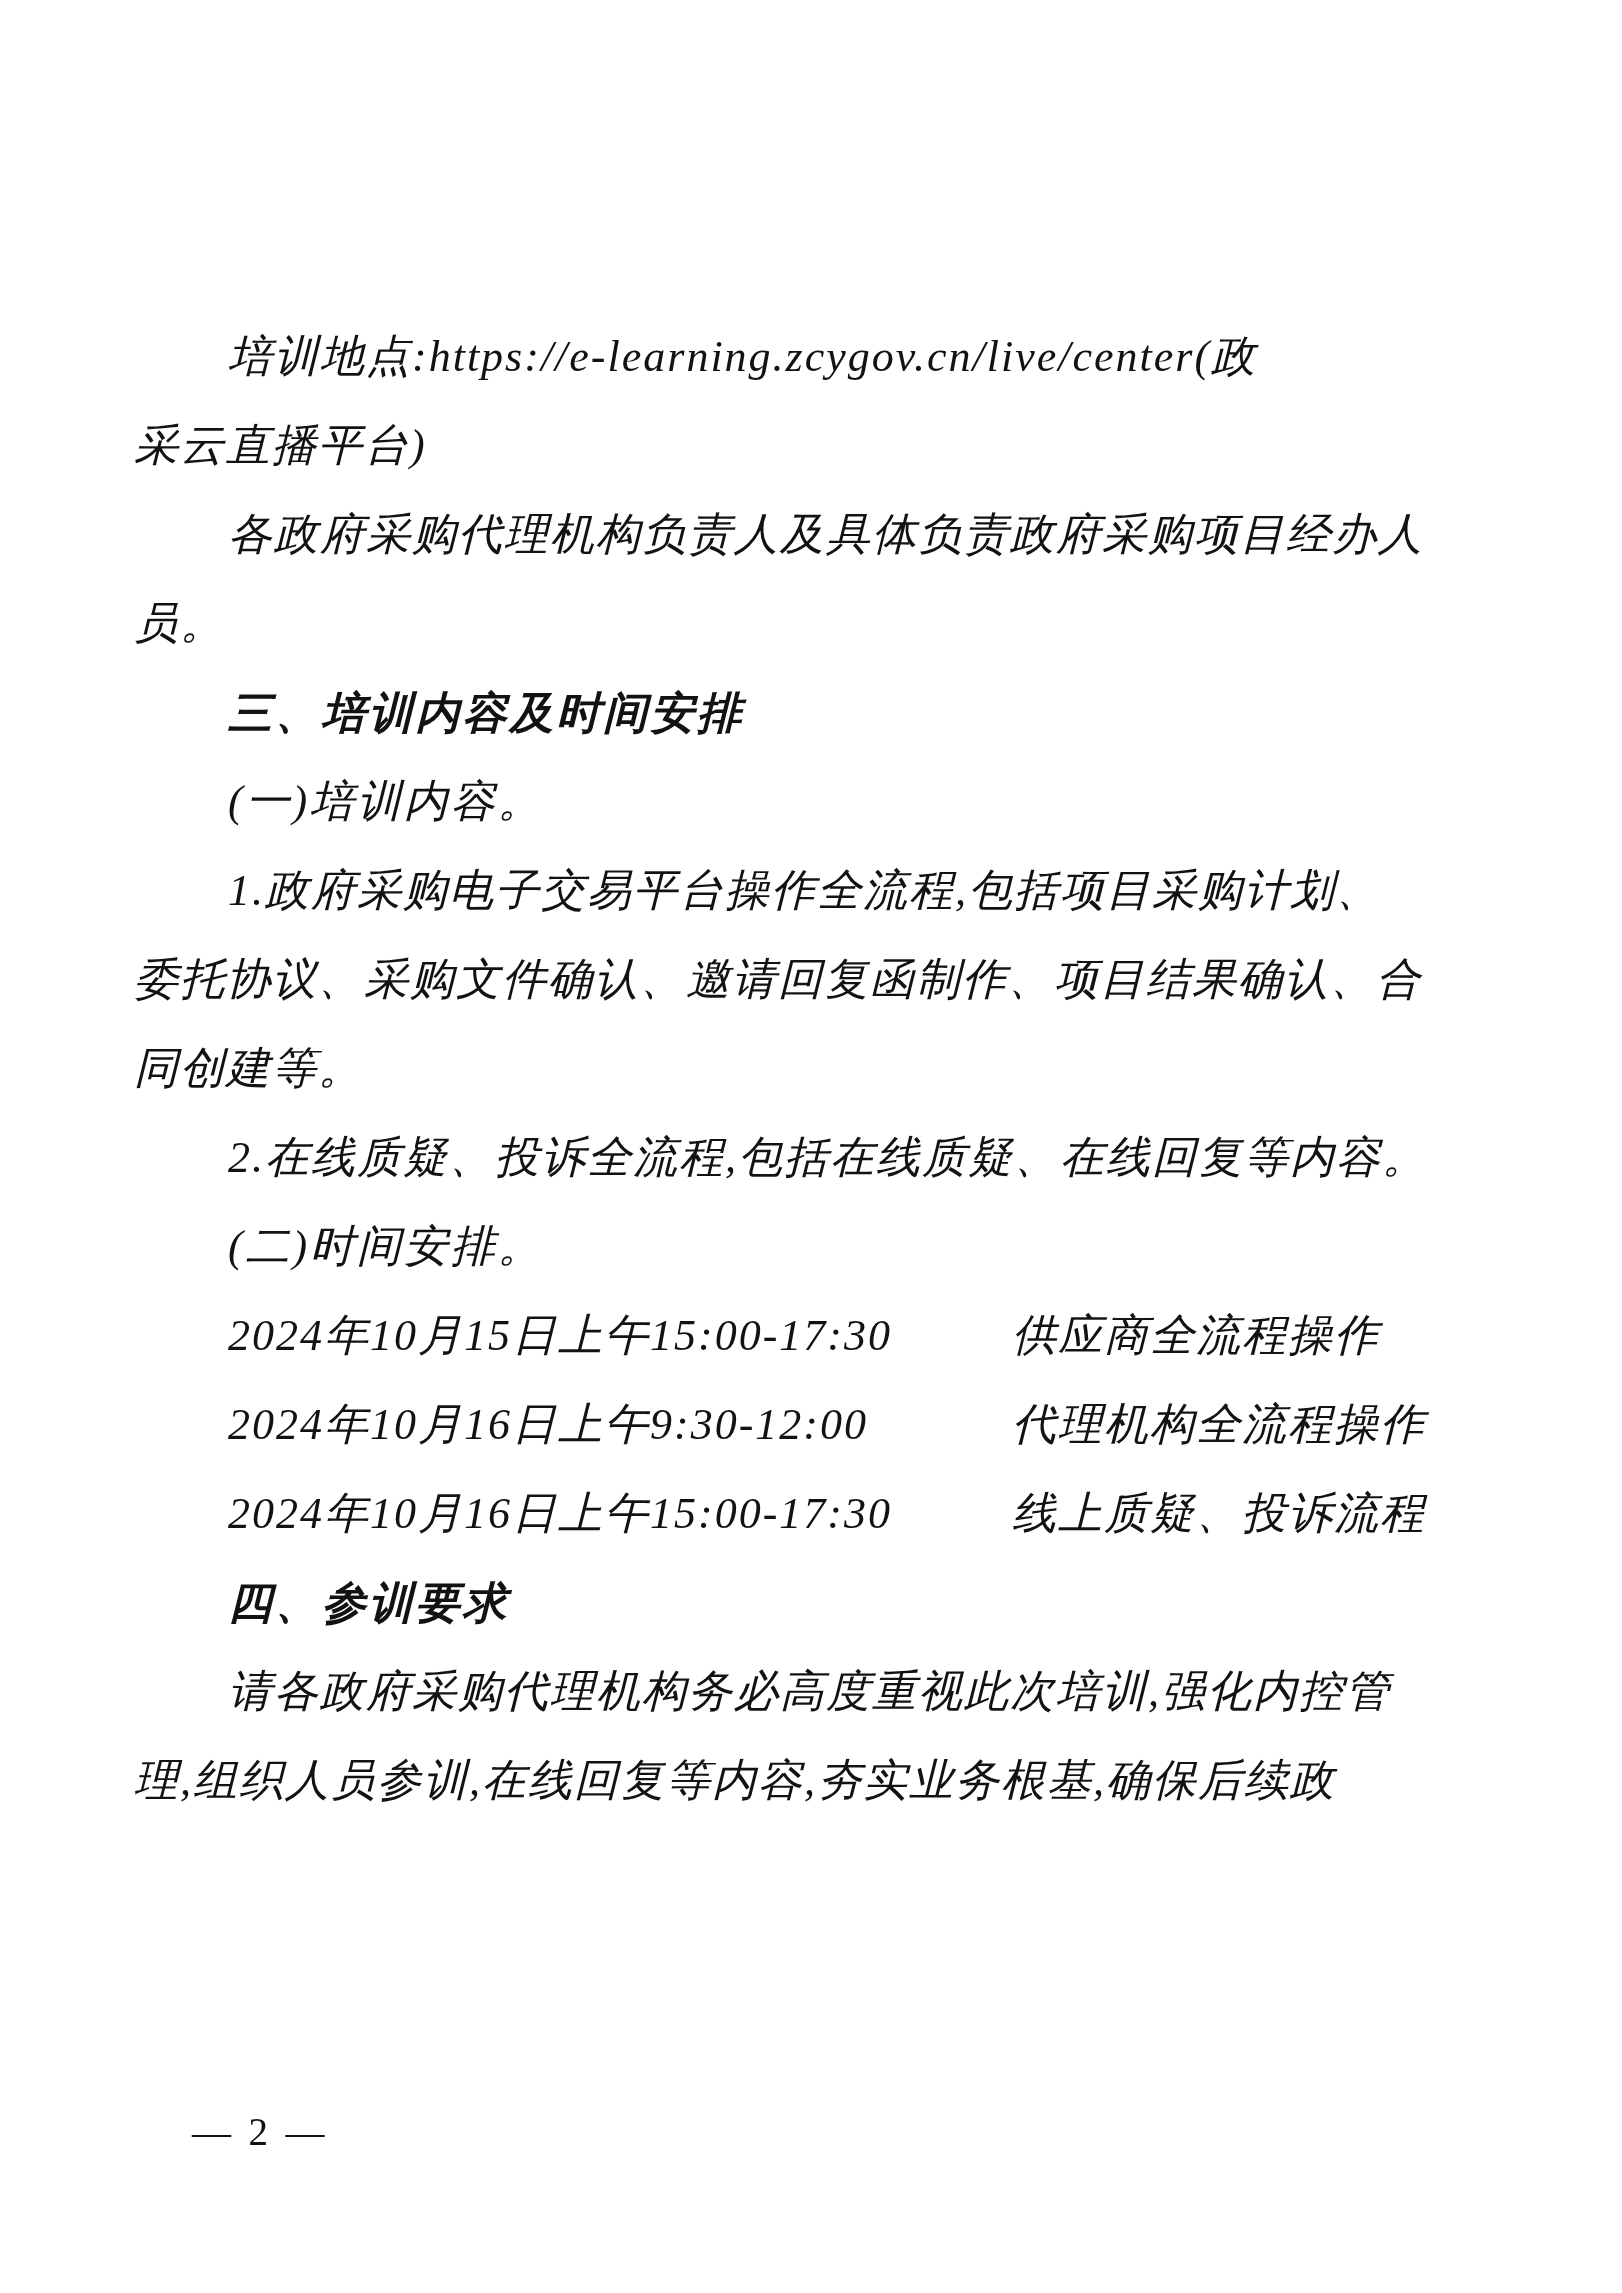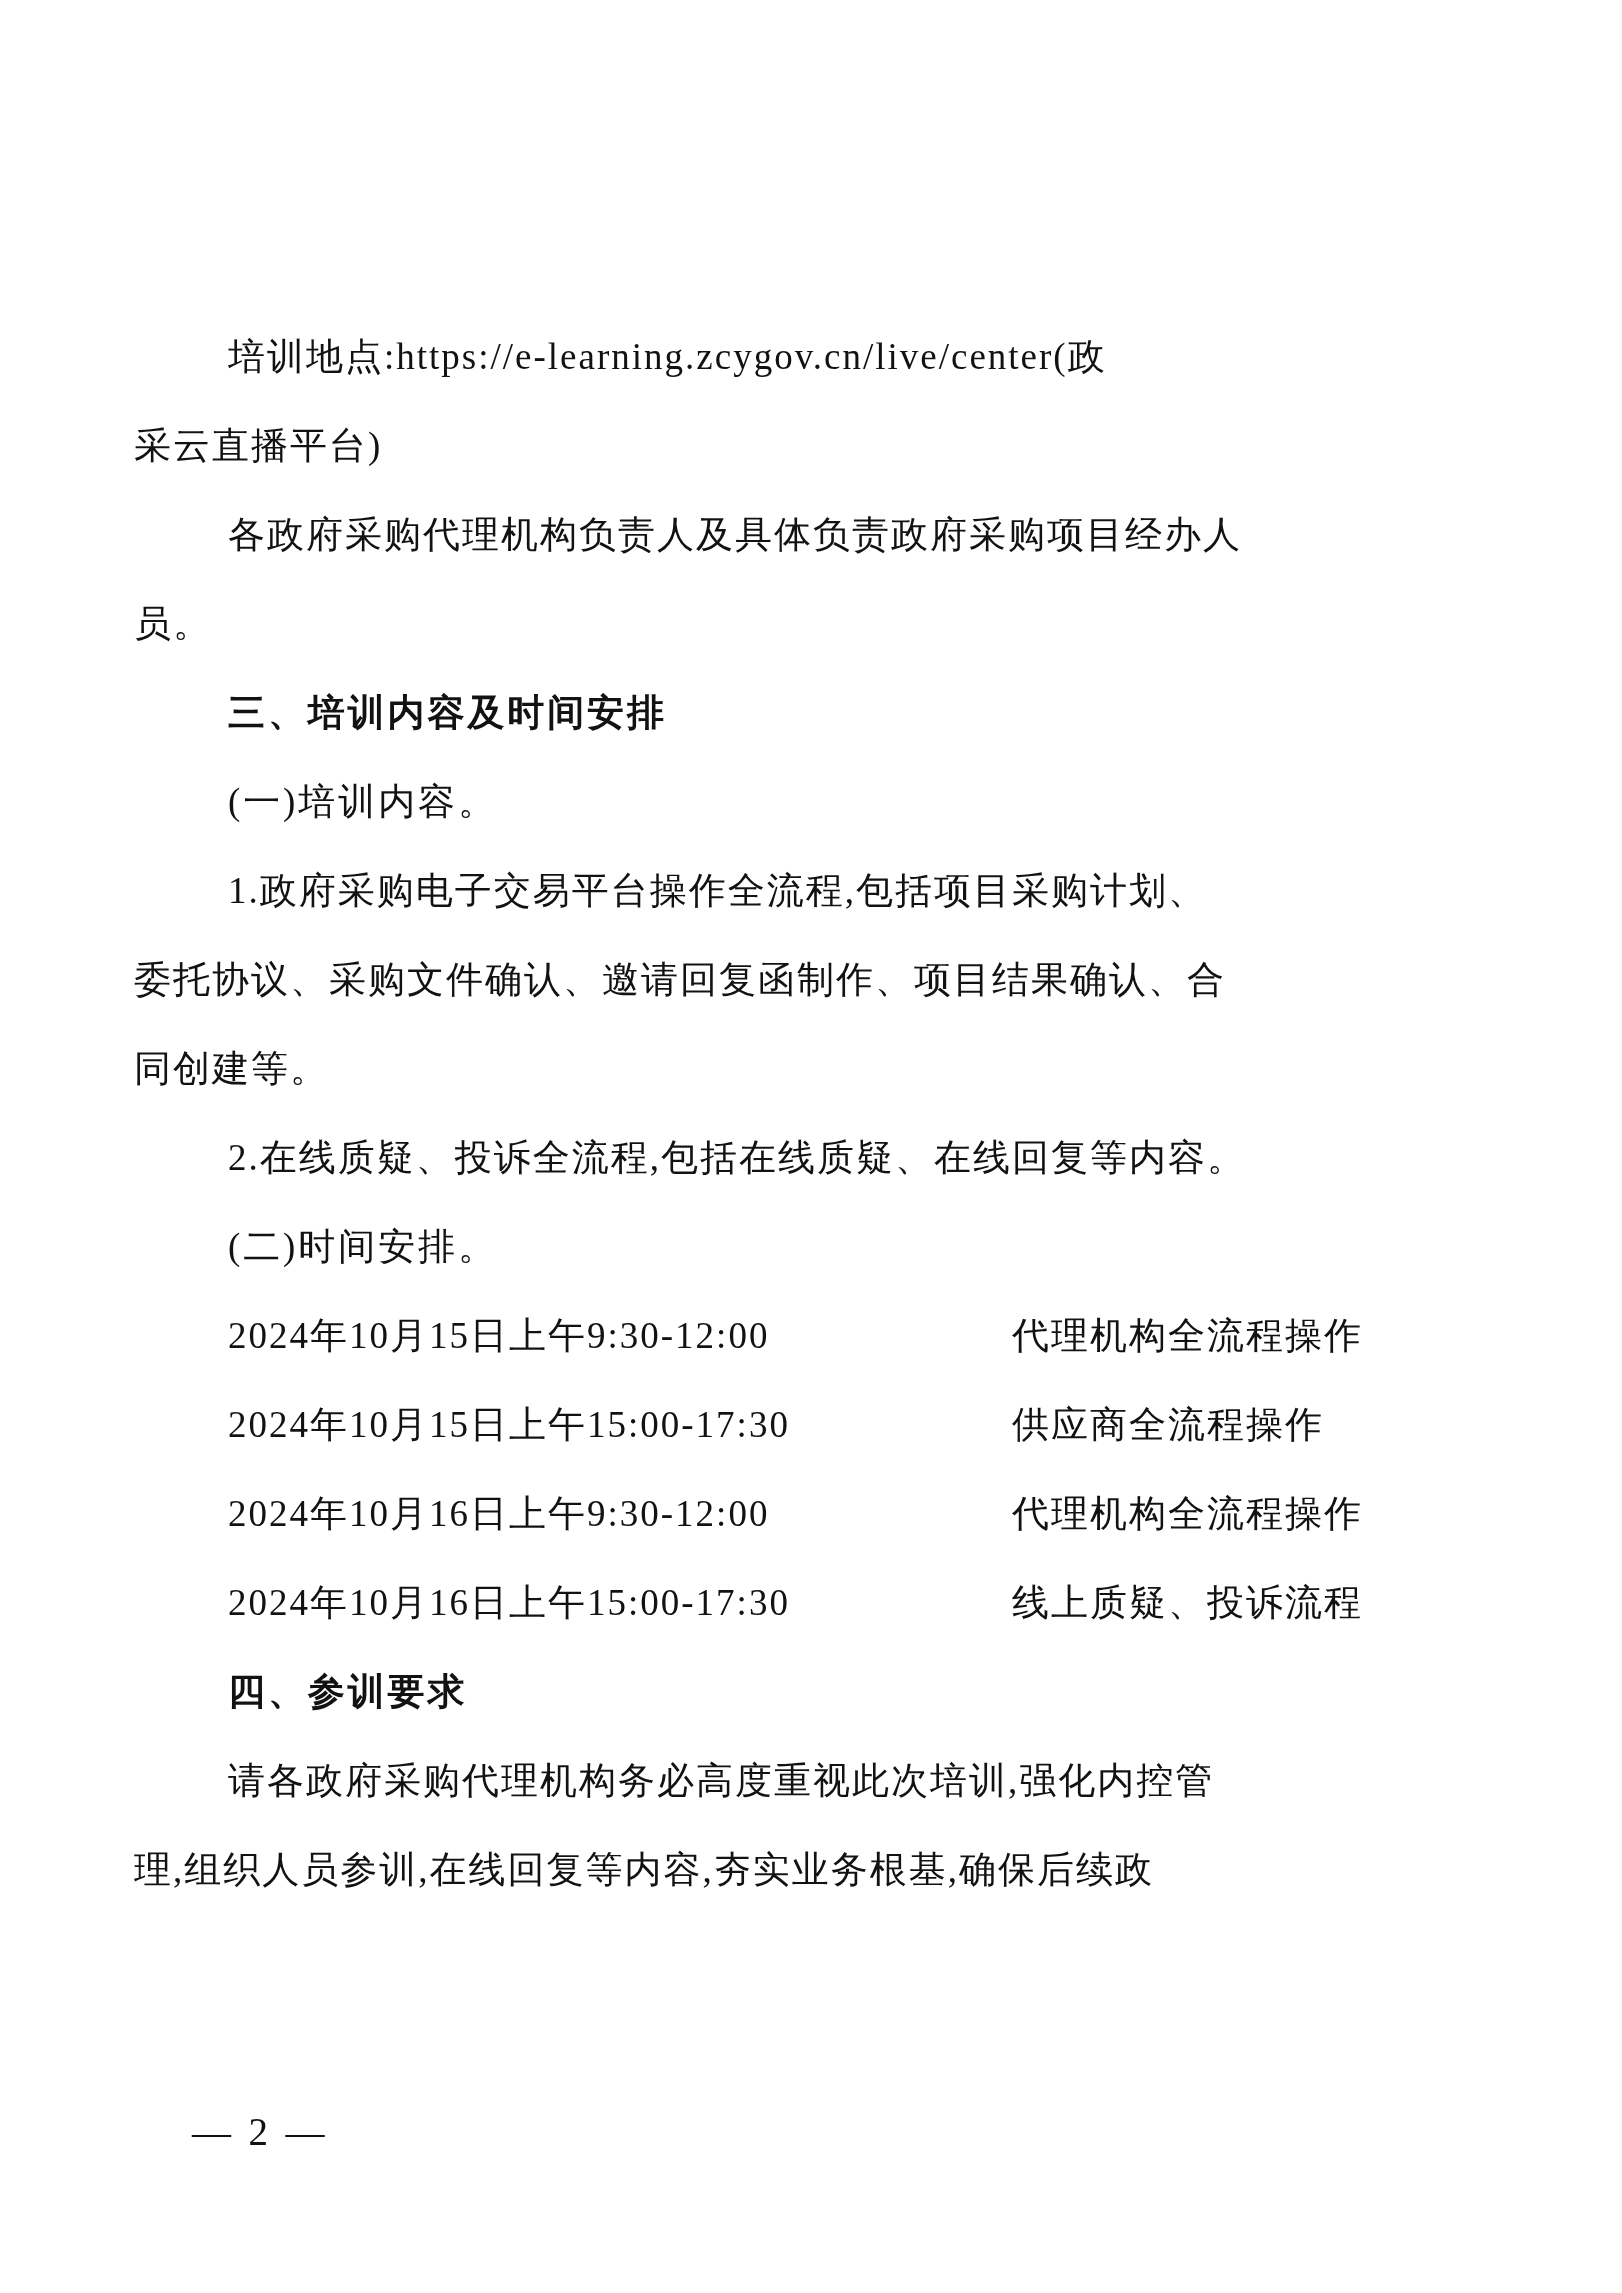--- a/index.html
+++ b/index.html
@@ -14,24 +14,25 @@
   }
   .content {
     position: absolute;
     left: 134px;
     top: 312px;
     width: 1351px;
   }
   .line {
     height: 89px;
     line-height: 89px;
-    font-size: 37px;
+    font-size: 44px;
     letter-spacing: 2px;
     white-space: nowrap;
     font-family: "Liberation Serif", serif;
+    font-style: italic;
   }
   .indent { padding-left: 94px; }
   .heading {
     font-family: "Liberation Sans", sans-serif;
     font-weight: 700;
     letter-spacing: 2.9px;
   }
   .kai { letter-spacing: 2.9px; }
   .schedule-row .sched-time {
     display: inline-block;
@@ -61,23 +62,20 @@
 
     <div class="line indent heading">三、培训内容及时间安排</div>
     <div class="line indent kai">(一)培训内容。</div>
     <div class="line indent">1.政府采购电子交易平台操作全流程,包括项目采购计划、</div>
     <div class="line">委托协议、采购文件确认、邀请回复函制作、项目结果确认、合</div>
     <div class="line">同创建等。</div>
     <div class="line indent">2.在线质疑、投诉全流程,包括在线质疑、在线回复等内容。</div>
     <div class="line indent kai">(二)时间安排。</div>
 
     <div class="line indent schedule-row">
-      <span class="sched-time">2024年10月15日上午9:30-12:00</span><span class="sched-topic">代理机构全流程操作</span>
-    </div>
-    <div class="line indent schedule-row">
       <span class="sched-time">2024年10月15日上午15:00-17:30</span><span class="sched-topic">供应商全流程操作</span>
     </div>
     <div class="line indent schedule-row">
       <span class="sched-time">2024年10月16日上午9:30-12:00</span><span class="sched-topic">代理机构全流程操作</span>
     </div>
     <div class="line indent schedule-row">
       <span class="sched-time">2024年10月16日上午15:00-17:30</span><span class="sched-topic">线上质疑、投诉流程</span>
     </div>
 
     <div class="line indent heading">四、参训要求</div>

